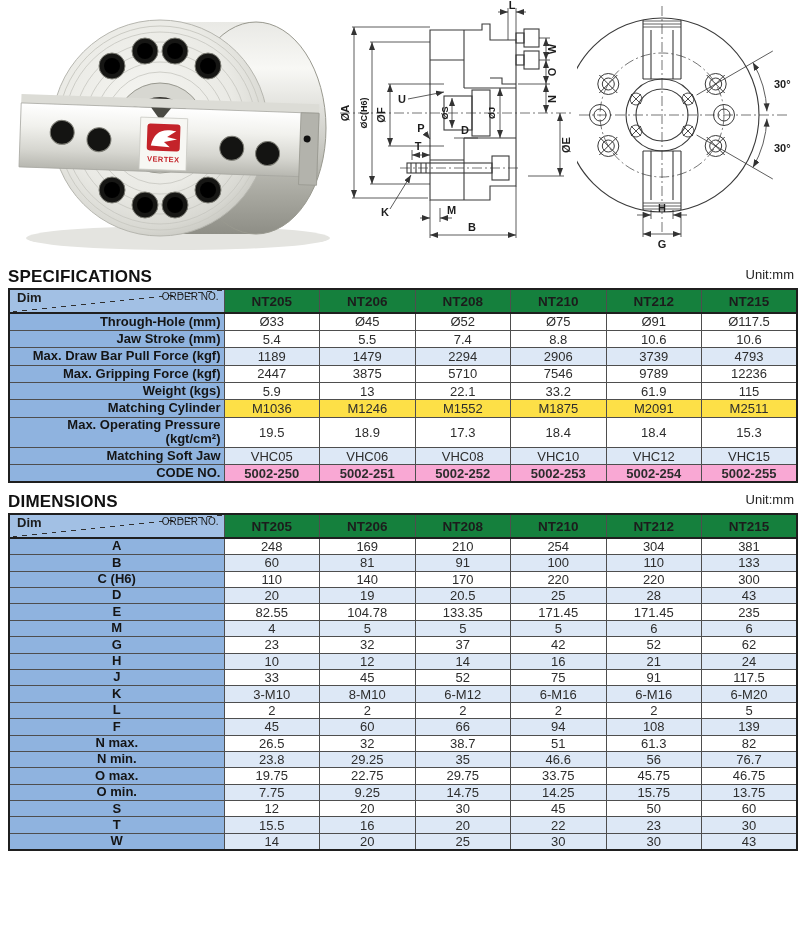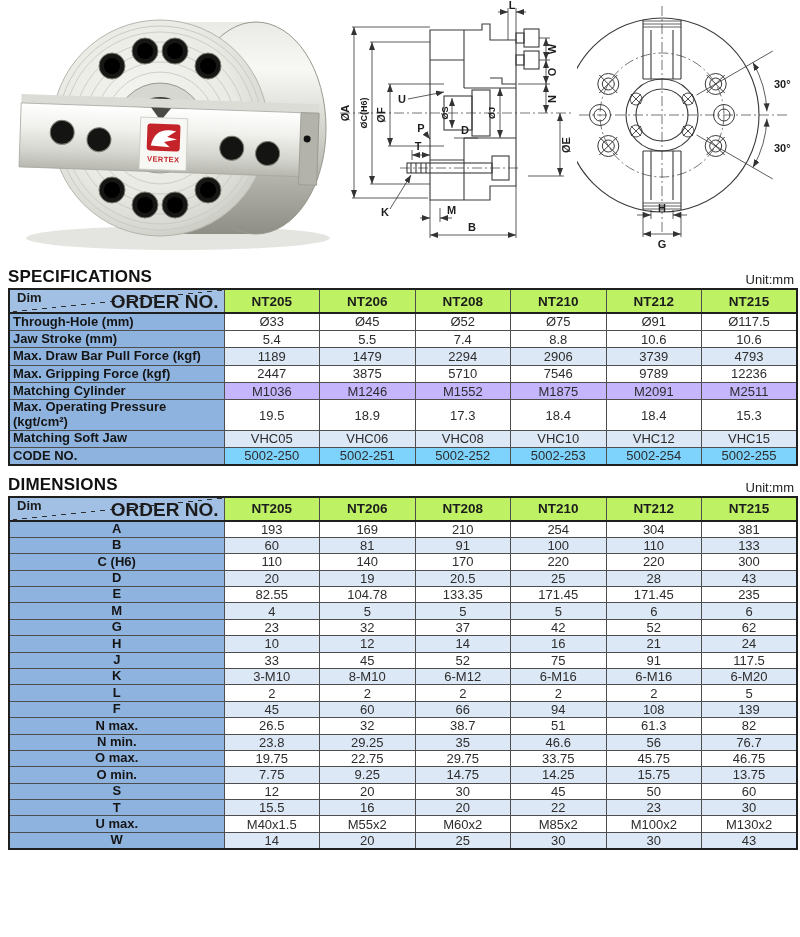--- a/index.html
+++ b/index.html
@@ -1,40 +1,40 @@
 <!DOCTYPE html>
 <html><head>
 <meta charset="utf-8">
 <style>
   html,body{margin:0;padding:0;background:#fff;}
   body{font-family:"Liberation Sans",sans-serif;color:#222;}
   .page{width:800px;height:937px;overflow:hidden;background:#fff;}
   .top-row{display:flex;height:258px;align-items:flex-start;}
   .top-row svg{display:block;}
-  .sec-head{width:788px;margin:9px 0 1px 8px;display:flex;justify-content:space-between;align-items:flex-end;}
+  .sec-head{width:788px;margin:9px 0 1px 8px;display:flex;justify-content:space-between;align-items:flex-start;}
   .sec-head h2{margin:0;font-size:17px;font-weight:bold;color:#111;letter-spacing:.2px;}
   .unit{font-size:13px;color:#222;padding-right:2px;}
   table{border-collapse:collapse;table-layout:fixed;width:788px;margin-left:8px;border:2px solid #1f1f1f;}
   col.c-label{width:215px;}
   col.c-data{width:95.5px;}
   th,td{border:1px solid #4e4e4e;overflow:hidden;white-space:nowrap;}
   thead tr{height:24px;}
-  thead th{background:#bef264;font-size:13.5px;font-weight:bold;color:#1c1c1c;border-bottom:2px solid #1f1f1f;}
+  thead th{background:#15803d;font-size:13.5px;font-weight:bold;color:#1c1c1c;border-bottom:2px solid #1f1f1f;}
   th.corner{position:relative;background:linear-gradient(to bottom right,#a2c0e4 49.5%,#2e2e2e 49.5%,#2e2e2e 50.6%,#a2c0e4 50.6%);}
-  .corner-top{position:absolute;top:1px;right:5px;font-size:19px;font-weight:bold;}
+  .corner-top{position:absolute;top:1px;right:5px;font-size:10px;font-weight:normal;}
   .corner-bottom{position:absolute;bottom:7px;left:7px;font-size:13px;font-weight:bold;}
-  th.row-h{background:#8fb3df;font-size:13px;font-weight:bold;color:#151515;text-align:left;padding:0 3px;line-height:1.12;white-space:normal;}
+  th.row-h{background:#8fb3df;font-size:13px;font-weight:bold;color:#151515;text-align:right;padding:0 3px;line-height:1.12;white-space:normal;}
   #dims-table th.row-h{text-align:center;}
   td{font-size:13px;color:#2d2d2d;text-align:center;padding:0;}
   #spec-table tbody tr{height:17.4px;}
   #dims-table tbody tr{height:16.4px;}
   tr.plain td{background:#ffffff;}
   tr.stripe td{background:#dde8f6;}
-  tr.hl-pink td{background:#c4b5fd;}
-  tr.hl-orange td{background:#7dd3fc;}
+  tr.hl-pink td{background:#fde047;}
+  tr.hl-orange td{background:#f9a8d4;font-weight:bold;}
   svg text{font-family:"Liberation Sans",sans-serif;fill:#1d1d1d;}
   .dimtxt{font-size:11px;font-weight:bold;}
   .dimtxt-s{font-size:9px;font-weight:bold;}
   .logo-txt{font-size:7.5px;font-weight:bold;fill:#c4232a;letter-spacing:.4px;}
 </style>
 </head>
 <body>
 
 <div class="page">
 
@@ -388,20 +388,29 @@
         </tr>
         <tr class="plain">
           <th class="row-h">Max. Gripping Force (kgf)</th>
           <td>2447</td>
           <td>3875</td>
           <td>5710</td>
           <td>7546</td>
           <td>9789</td>
           <td>12236</td>
         </tr>
+        <tr class="plain">
+          <th class="row-h">Weight (kgs)</th>
+          <td>5.9</td>
+          <td>13</td>
+          <td>22.1</td>
+          <td>33.2</td>
+          <td>61.9</td>
+          <td>115</td>
+        </tr>
         <tr class="hl-pink">
           <th class="row-h">Matching Cylinder</th>
           <td>M1036</td>
           <td>M1246</td>
           <td>M1552</td>
           <td>M1875</td>
           <td>M2091</td>
           <td>M2511</td>
         </tr>
         <tr class="plain">
@@ -458,21 +467,21 @@
           <th>NT206</th>
           <th>NT208</th>
           <th>NT210</th>
           <th>NT212</th>
           <th>NT215</th>
         </tr>
     </thead>
     <tbody>
         <tr class="plain">
           <th class="row-h">A</th>
-          <td>193</td>
+          <td>248</td>
           <td>169</td>
           <td>210</td>
           <td>254</td>
           <td>304</td>
           <td>381</td>
         </tr>
         <tr class="stripe">
           <th class="row-h">B</th>
           <td>60</td>
           <td>81</td>
@@ -618,29 +627,20 @@
         </tr>
         <tr class="stripe">
           <th class="row-h">T</th>
           <td>15.5</td>
           <td>16</td>
           <td>20</td>
           <td>22</td>
           <td>23</td>
           <td>30</td>
         </tr>
-        <tr class="plain">
-          <th class="row-h">U max.</th>
-          <td>M40x1.5</td>
-          <td>M55x2</td>
-          <td>M60x2</td>
-          <td>M85x2</td>
-          <td>M100x2</td>
-          <td>M130x2</td>
-        </tr>
         <tr class="stripe">
           <th class="row-h">W</th>
           <td>14</td>
           <td>20</td>
           <td>25</td>
           <td>30</td>
           <td>30</td>
           <td>43</td>
         </tr>
       </tbody>

